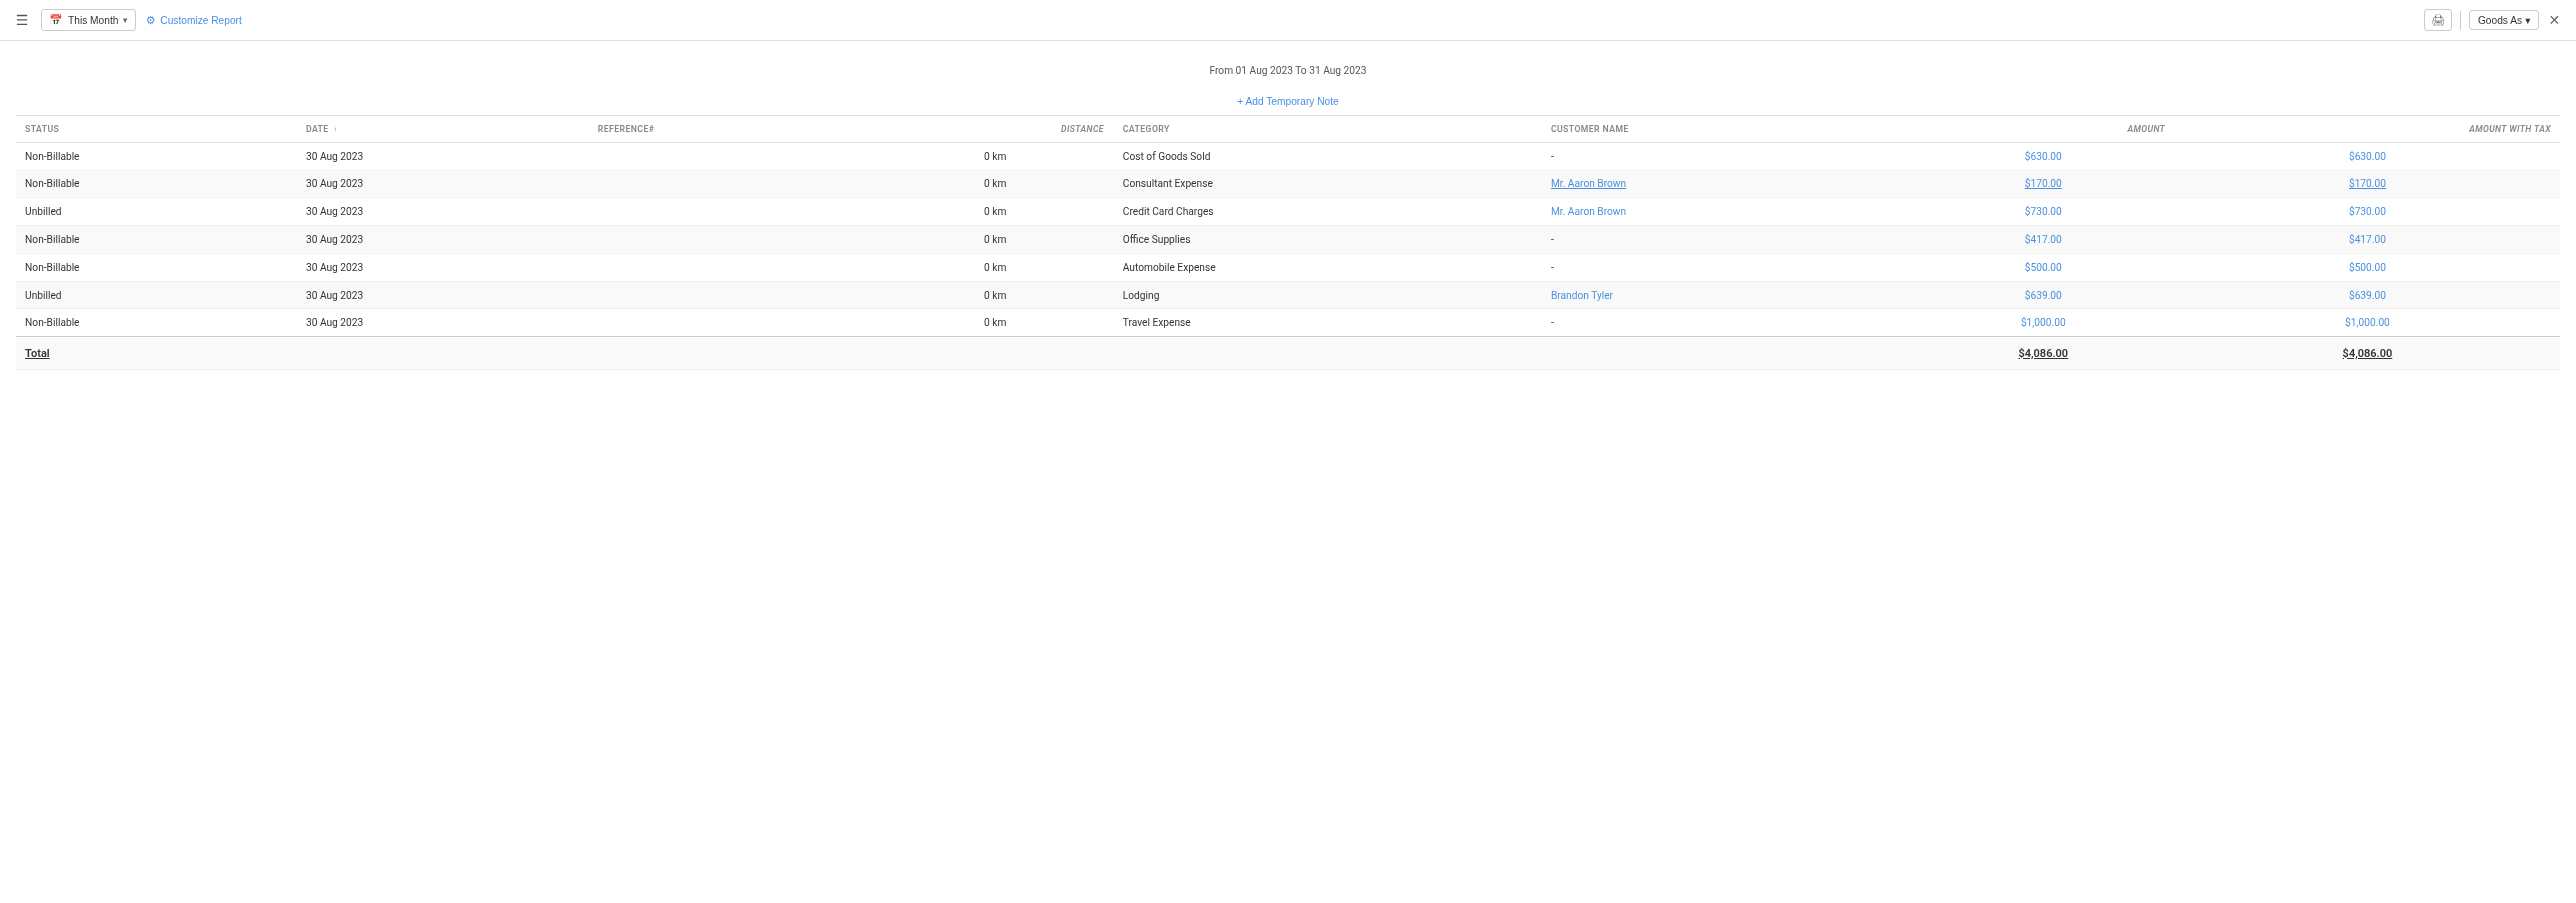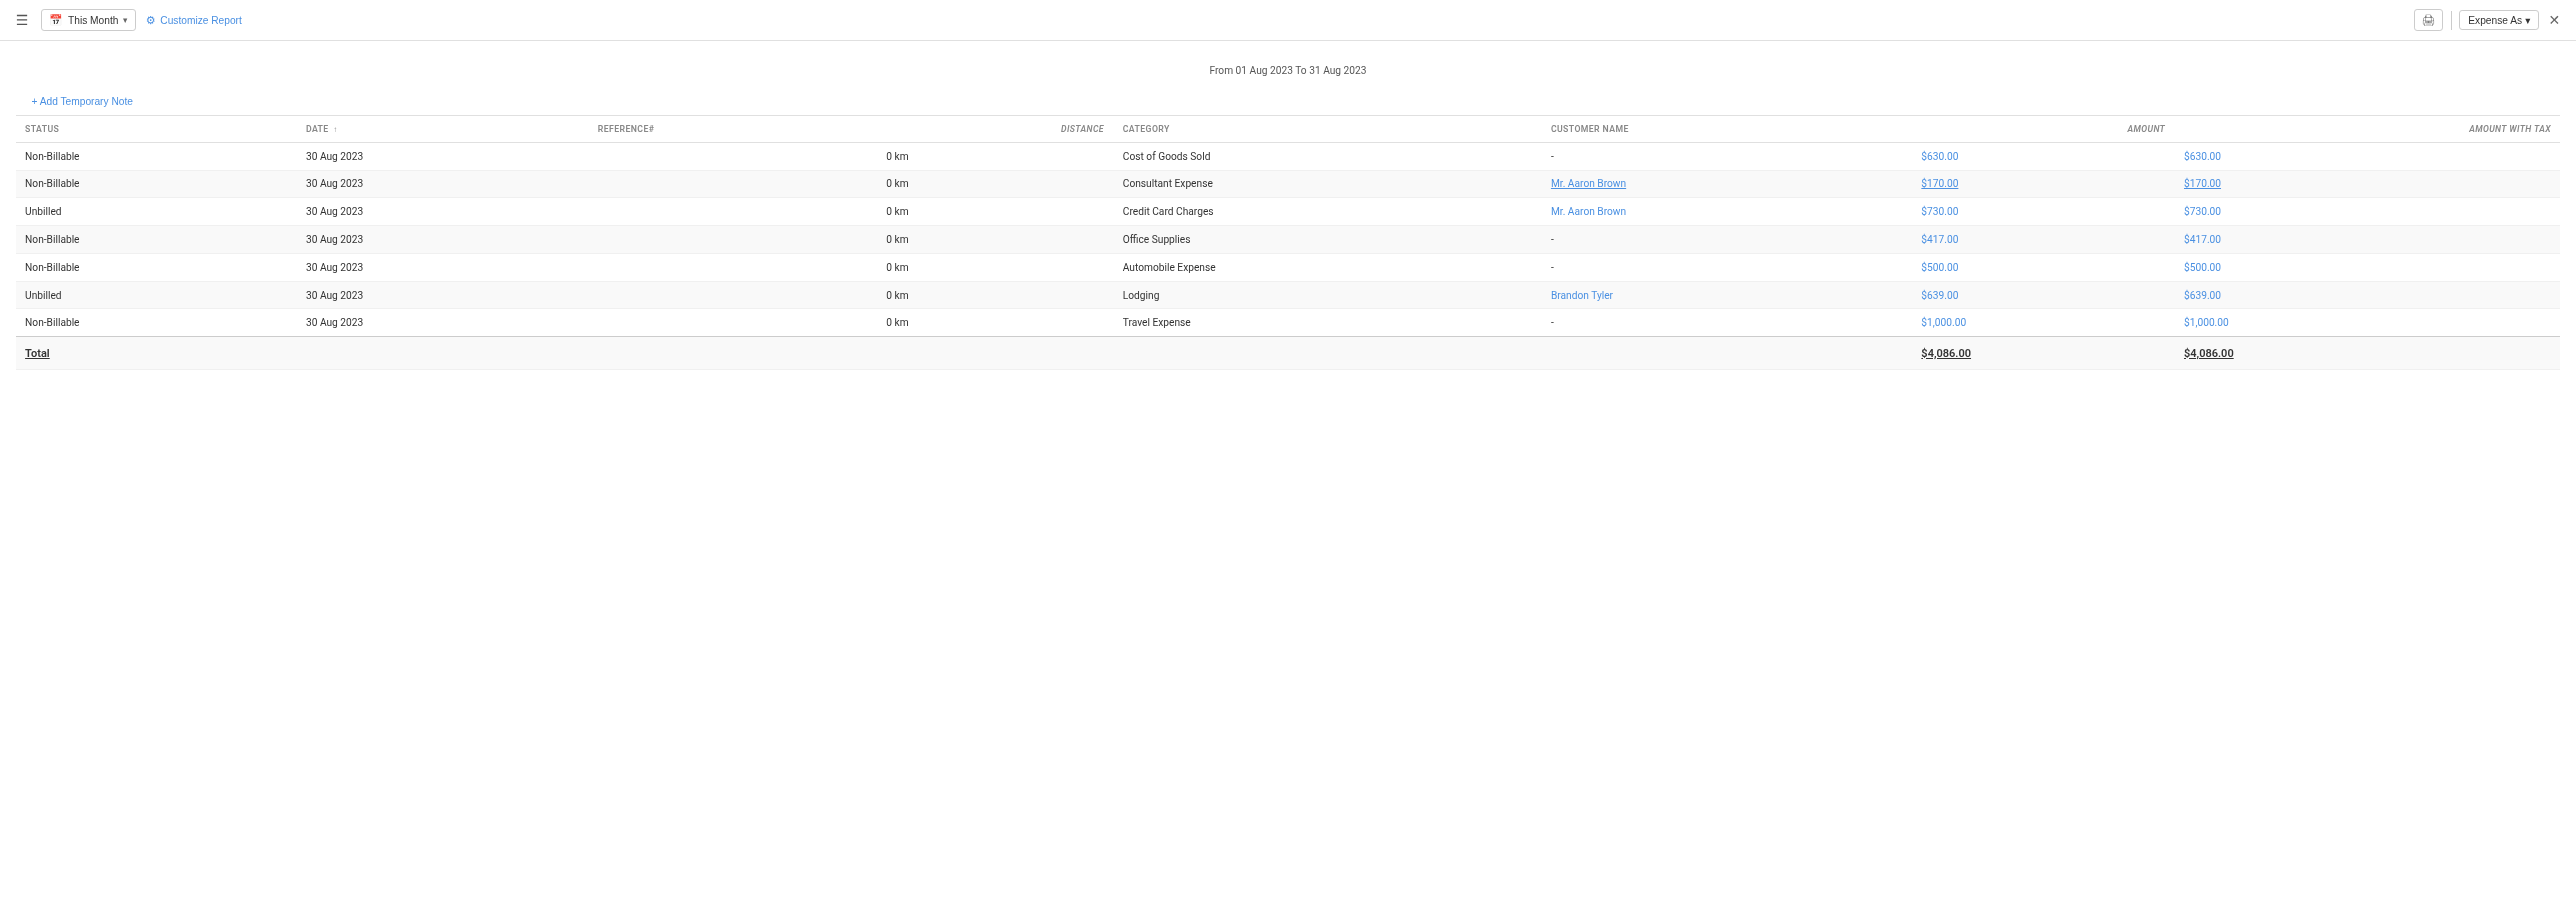--- a/index.html
+++ b/index.html
@@ -121,21 +121,21 @@
       font-weight: 600;
       color: #222;
       margin-bottom: 4.7px;
     }
     .report-date-range {
       font-size: 10.2px;
       color: #555;
     }
     .add-note-container {
       display: flex;
-      justify-content: flex-start;
+      justify-content: center;
       padding: 12.6px 31.5px 7.9px;
     }
     .add-note-btn {
       background: none;
       border: none;
       cursor: pointer;
       color: #4a90e2;
       font-size: 10.2px;
       display: flex;
       align-items: center;
@@ -171,21 +171,21 @@
     }
     tbody tr:nth-child(even) {
       background: #f9f9f9;
     }
     tbody td {
       padding: 7.9px 9.4px;
       font-size: 10.2px;
       color: #333;
     }
     tbody td.right {
-      text-align: left;
+      text-align: center;
     }
     .link-text {
       color: #4a90e2;
       text-decoration: none;
     }
     .link-text.underline {
       text-decoration: underline;
     }
     .amount-blue {
       color: #4a90e2;
@@ -226,21 +226,21 @@
       <span class="customize-icon">⚙</span>
       <span>Customize Report</span>
     </button>
   </div>
   <div class="toolbar-right">
     <button class="icon-btn">
       <span>🖨</span>
     </button>
     <div class="divider"></div>
     <button class="export-btn">
-      <span>Expense As</span>
+      <span>Goods As</span>
       <span>▾</span>
     </button>
     <button class="close-btn">
       <span>✕</span>
     </button>
   </div>
 </div>
 
 <div class="report-header">
   <div class="report-date-range">From 01 Aug 2023 To 31 Aug 2023</div>

